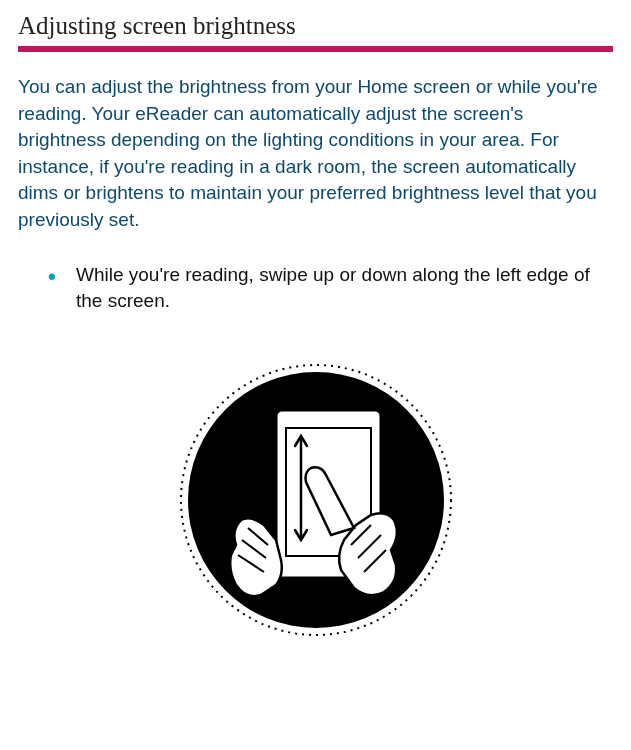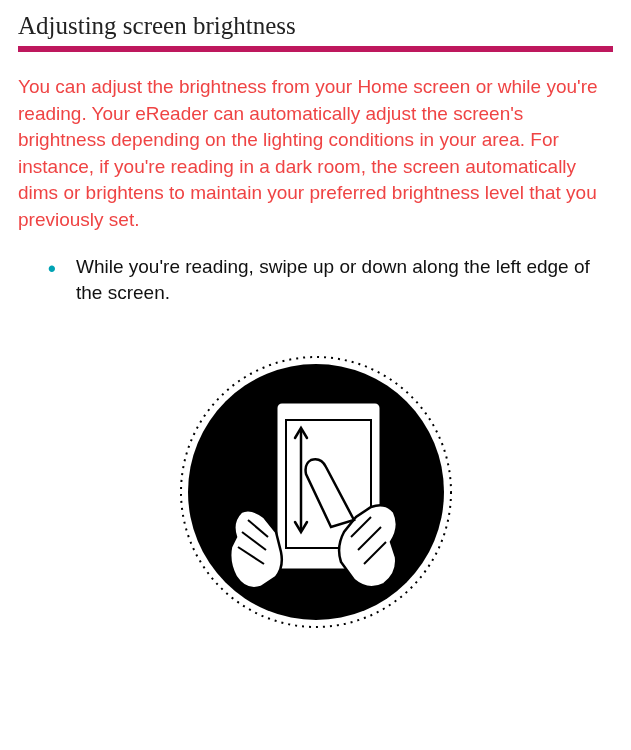--- a/index.html
+++ b/index.html
@@ -20,24 +20,24 @@
       font-size: 25px;
       font-weight: normal;
       color: #222222;
       padding-bottom: 6px;
       border-bottom: 6px solid #be185d;
     }
     .intro-paragraph {
       margin-top: 22px;
       font-size: 19px;
       line-height: 1.4;
-      color: #ef4444;
+      color: #0c4a6e;
     }
     .bullet-list {
-      margin-top: 20px;
+      margin-top: 28px;
       list-style: none;
       padding-left: 30px;
     }
     .bullet-item {
       position: relative;
       font-size: 19px;
       line-height: 1.4;
       color: #111111;
       padding-left: 28px;
     }

